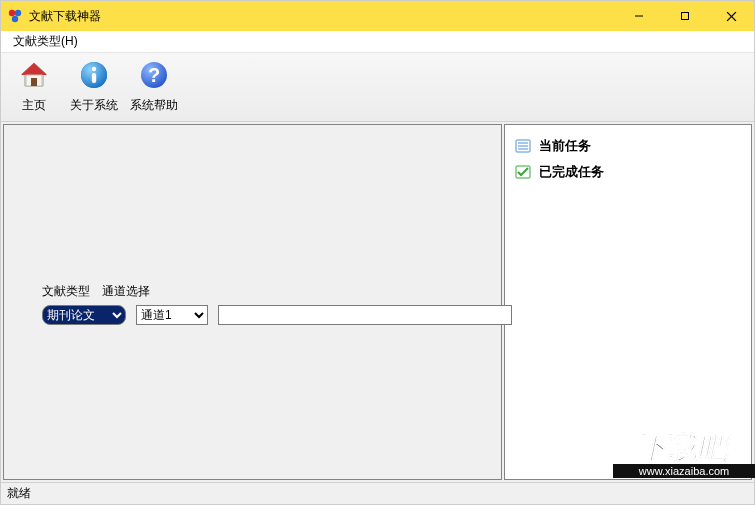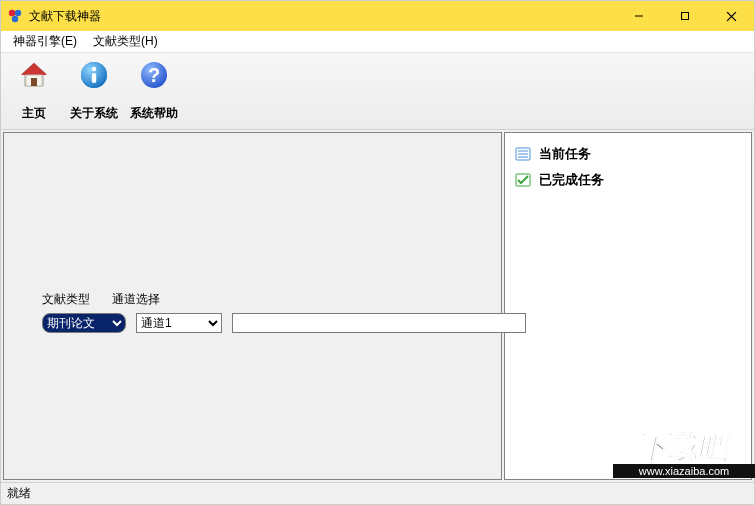--- a/index.html
+++ b/index.html
@@ -49,21 +49,21 @@
 .tbtn {
   width: 58px;
   display: flex;
   flex-direction: column;
   align-items: center;
   padding: 2px 0;
   border: 1px solid transparent;
   border-radius: 3px;
 }
 .tbtn .ticon { width: 32px; height: 32px; display: flex; align-items: center; justify-content: center; }
-.tbtn .tlabel { font-size: 12px; margin-top: 14px; font-weight: bold; }
+.tbtn .tlabel { font-size: 12px; margin-top: 6px; }
 .content {
   flex: 1;
   display: flex;
   background: #f0f0f0;
   min-height: 0;
 }
 .main-panel {
   flex: 1;
   margin: 2px;
   border: 1px solid #828282;
@@ -79,32 +79,32 @@
 }
 .side-item {
   display: flex;
   align-items: center;
   gap: 8px;
   padding: 4px 2px;
   font-size: 13px;
   font-weight: 700;
 }
 .side-item .side-icon { width: 16px; height: 16px; }
-.form-row { position: absolute; left: 38px; top: 158px; display: flex; gap: 22px; }
+.form-row { position: absolute; left: 38px; top: 158px; display: flex; gap: 12px; }
 .form-label { font-size: 12px; }
 .form-controls { position: absolute; left: 38px; top: 180px; display: flex; gap: 10px; align-items: center; }
 select {
   font-size: 12px;
   height: 20px;
   border: 1px solid #7a7a7a;
   background: #fff;
 }
 .sel1 { width: 84px; border-radius: 8px; }
 .sel1 option:first-child, .sel1 { }
-.sel2 { width: 86px; }
+.sel2 { width: 72px; }
 input.textinput {
   height: 20px;
   width: 294px;
   border: 1px solid #7a7a7a;
   background: #fff;
   padding: 0 4px;
   font-size: 12px;
 }
 .statusbar {
   height: 22px;
@@ -152,21 +152,20 @@
     <div class="winbtn">
       <svg width="11" height="11" viewBox="0 0 10 10">
           <line x1="1" y1="1" x2="9" y2="9" stroke="#000" stroke-width="1.2"></line>
           <line x1="9" y1="1" x2="1" y2="9" stroke="#000" stroke-width="1.2"></line>
         </svg>
     </div>
   </div>
 </div>
 
 <div class="menubar">
-  <div class="menu-item">神器引擎(E)</div>
   <div class="menu-item">文献类型(H)</div>
 </div>
 
 <div class="toolbar">
   <div class="tbtn">
     <span class="ticon">
       <svg width="32" height="32" viewBox="0 0 32 32">
         <polygon points="16,4 28,15 25,15 25,27 7,27 7,15 4,15" fill="#fff" stroke="#999" stroke-width="1"></polygon>
         <polygon points="16,4 29,16 3,16" fill="#cc3333"></polygon>
         <rect x="8" y="16" width="16" height="11" fill="#f6f6ee" stroke="#bfbfae"></rect>

